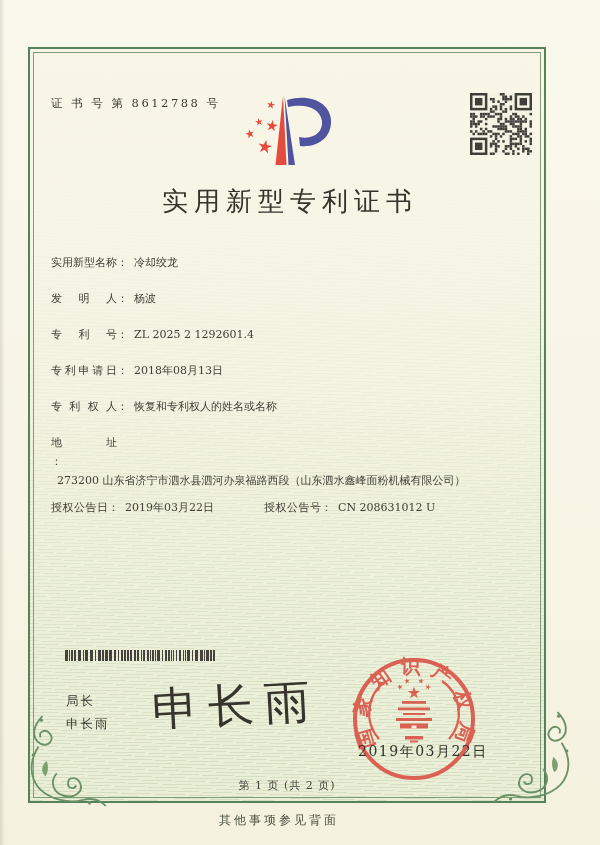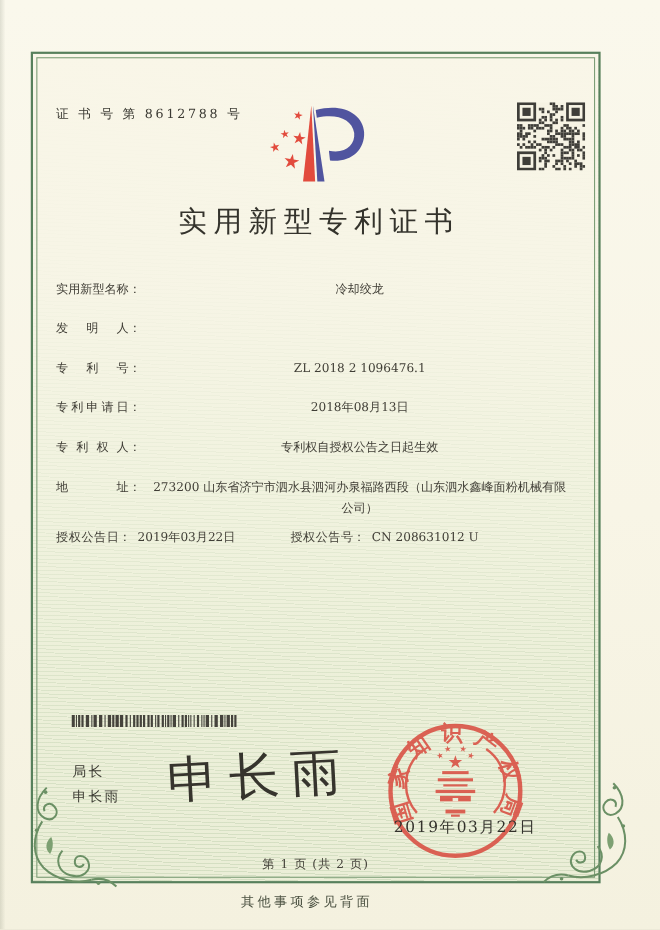--- a/index.html
+++ b/index.html
@@ -29,22 +29,22 @@
   .cert-no{position:absolute;left:21px;top:47px;font-size:11.5px;letter-spacing:2.5px;color:#3b3a33;}
   .logo{position:absolute;left:208px;top:41px;width:96px;height:82px;}
   .qr{position:absolute;left:440px;top:44px;width:62px;height:62px;}
   .title{position:absolute;left:0;top:135px;width:100%;text-align:center;padding-left:6px;box-sizing:border-box;
     font-size:26px;letter-spacing:6px;font-weight:500;color:#34332c;}
   
   .fields{position:absolute;left:21px;top:204px;right:24px;font-size:11px;color:#403e36;}
   .f-row{display:flex;line-height:19px;margin-bottom:17px;}
   .f-label{flex:none;width:66px;text-align:justify;text-align-last:justify;white-space:nowrap;}
   .f-colon{flex:none;}
-  .f-value{flex:1;margin-left:6px;text-align:center;}
-  .f-row.addr{margin-bottom:8px;}
+  .f-value{flex:1;margin-left:6px;}
+  .f-row.addr{margin-bottom:8px;flex-direction:column;}
   .grant{display:flex;line-height:19px;}
   .grant .pair{display:flex;}
   .grant .p2{margin-left:50px;}
   .grant .g-label{width:57px;text-align:justify;text-align-last:justify;white-space:nowrap;}
   .grant .g-value{margin-left:6px;}
   
   .body-text{position:absolute;left:21px;right:22px;top:455px;font-size:11.5px;line-height:17.5px;
     text-align:justify;color:#46443b;}
   .body-text p{margin:0;text-indent:2em;}
   
@@ -307,35 +307,36 @@
 
     <div class="fields">
       <div class="f-row">
         <span class="f-label">实用新型名称</span>
           <span class="f-colon">：</span>
         <span class="f-value">冷却绞龙</span>
       </div>
       <div class="f-row">
         <span class="f-label">发明人</span>
           <span class="f-colon">：</span>
+        <span class="f-value">杨波</span>
       </div>
       <div class="f-row">
         <span class="f-label">专利号</span>
           <span class="f-colon">：</span>
-        <span class="f-value">ZL 2018 2 1096476.1</span>
+        <span class="f-value">ZL 2025 2 1292601.4</span>
       </div>
       <div class="f-row">
         <span class="f-label">专利申请日</span>
           <span class="f-colon">：</span>
         <span class="f-value">2018年08月13日</span>
       </div>
       <div class="f-row">
         <span class="f-label">专利权人</span>
           <span class="f-colon">：</span>
-        <span class="f-value">专利权自授权公告之日起生效</span>
+        <span class="f-value">恢复和专利权人的姓名或名称</span>
       </div>
       <div class="f-row addr">
         <span class="f-label">地址</span>
           <span class="f-colon">：</span>
         <span class="f-value">273200 山东省济宁市泗水县泗河办泉福路西段（山东泗水鑫峰面粉机械有限公司）</span>
       </div>
       <div class="grant">
         <span class="pair">
           <span class="g-label">授权公告日</span>
             <span>：</span>

